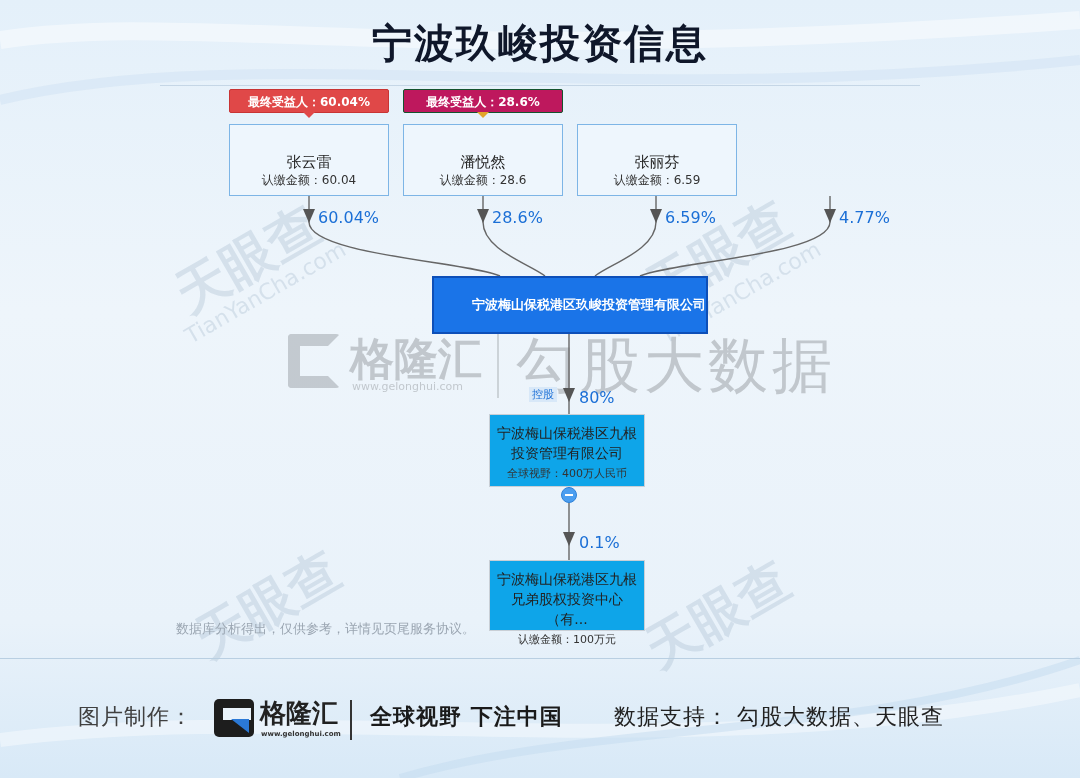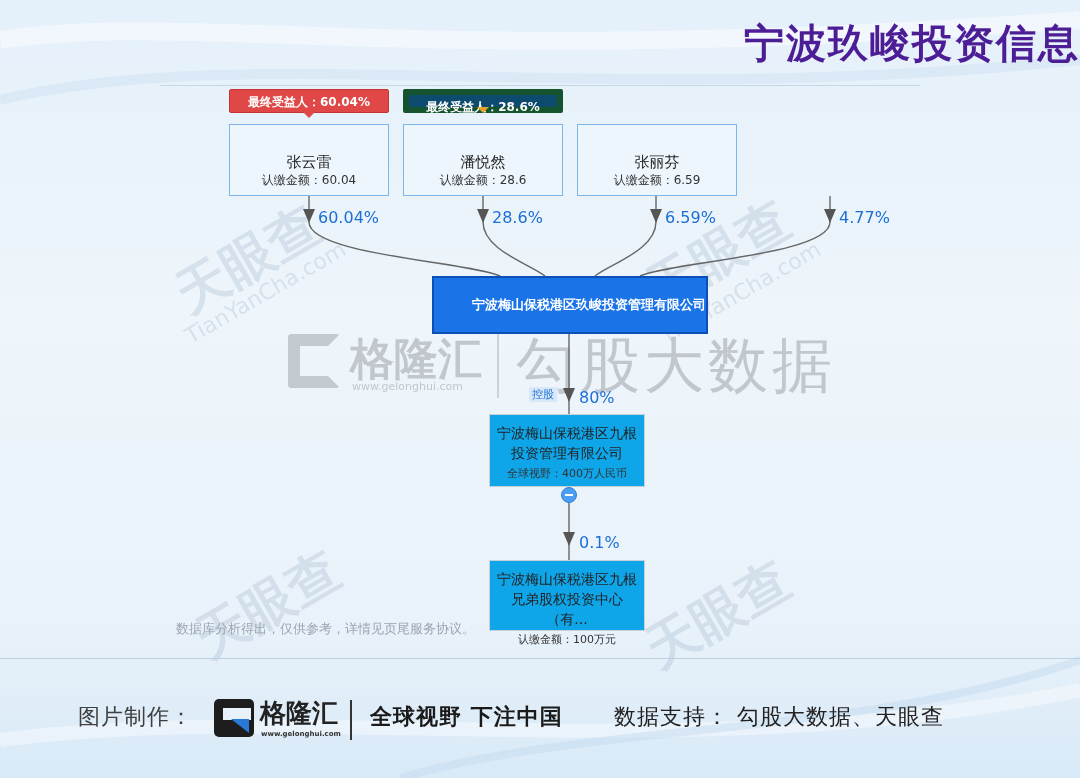--- a/index.html
+++ b/index.html
@@ -7,22 +7,22 @@
   body {
     font-family: "DejaVu Sans", "Liberation Sans", sans-serif;
     background: linear-gradient(180deg, #e4f0fa 0%, #eef5fb 40%, #e9f2fa 80%, #d8e9f7 100%);
     position: relative;
     color: #222;
   }
   .bg-swoosh {
     position: absolute; left: 0; top: 0; width: 1080px; height: 778px; pointer-events: none;
   }
   .page-title {
-    position: absolute; top: 16px; left: 0; width: 1080px; text-align: right;
-    font-size: 40px; font-weight: bold; color: #4c1d95; letter-spacing: 2px;
+    position: absolute; top: 16px; left: 0; width: 1080px; text-align: center;
+    font-size: 40px; font-weight: bold; color: #0f172a; letter-spacing: 2px;
   }
   .title-rule {
     position: absolute; top: 85px; left: 160px; width: 760px; height: 1px; background: #c5d6e6;
   }
   .canvas {
     position: absolute; left: 0; top: 0; width: 1080px; height: 778px;
   }
   .wm { position: absolute; color: #9ea3a8; opacity: 0.55; }
   .wm-logo-g {
     position: absolute; left: 288px; top: 334px; width: 52px; height: 54px;
@@ -38,21 +38,21 @@
   .badge {
     position: absolute; height: 24px; border-radius: 2px; color: #fff;
     font-size: 12px; font-weight: bold; text-align: center; line-height: 24px;
   }
   .badge::after {
     content: ""; position: absolute; left: 50%; bottom: -6px; margin-left: -6px;
     border-left: 6px solid transparent; border-right: 6px solid transparent;
   }
   .badge-red { background: #e04848; border: 1px solid #c83434; }
   .badge-red::after { border-top: 6px solid #e04848; }
-  .badge-gold { background: #0c4a6e; border: 6px solid #14532d; text-align: center; }
+  .badge-gold { background: #be185d; border: 1px solid #14532d; text-align: center; }
   .badge-gold::after { border-top: 6px solid #e2a52a; }
 
   .holder {
     position: absolute; top: 124px; width: 160px; height: 72px;
     background: #eef6fd; border: 1.5px solid #7db5e6; text-align: center;
   }
   .holder .name { margin-top: 28px; font-size: 15px; color: #222; }
   .holder .amt { font-size: 12px; color: #333; }
 
   .pct { position: absolute; font-size: 16px; color: #1b6fd6; }

